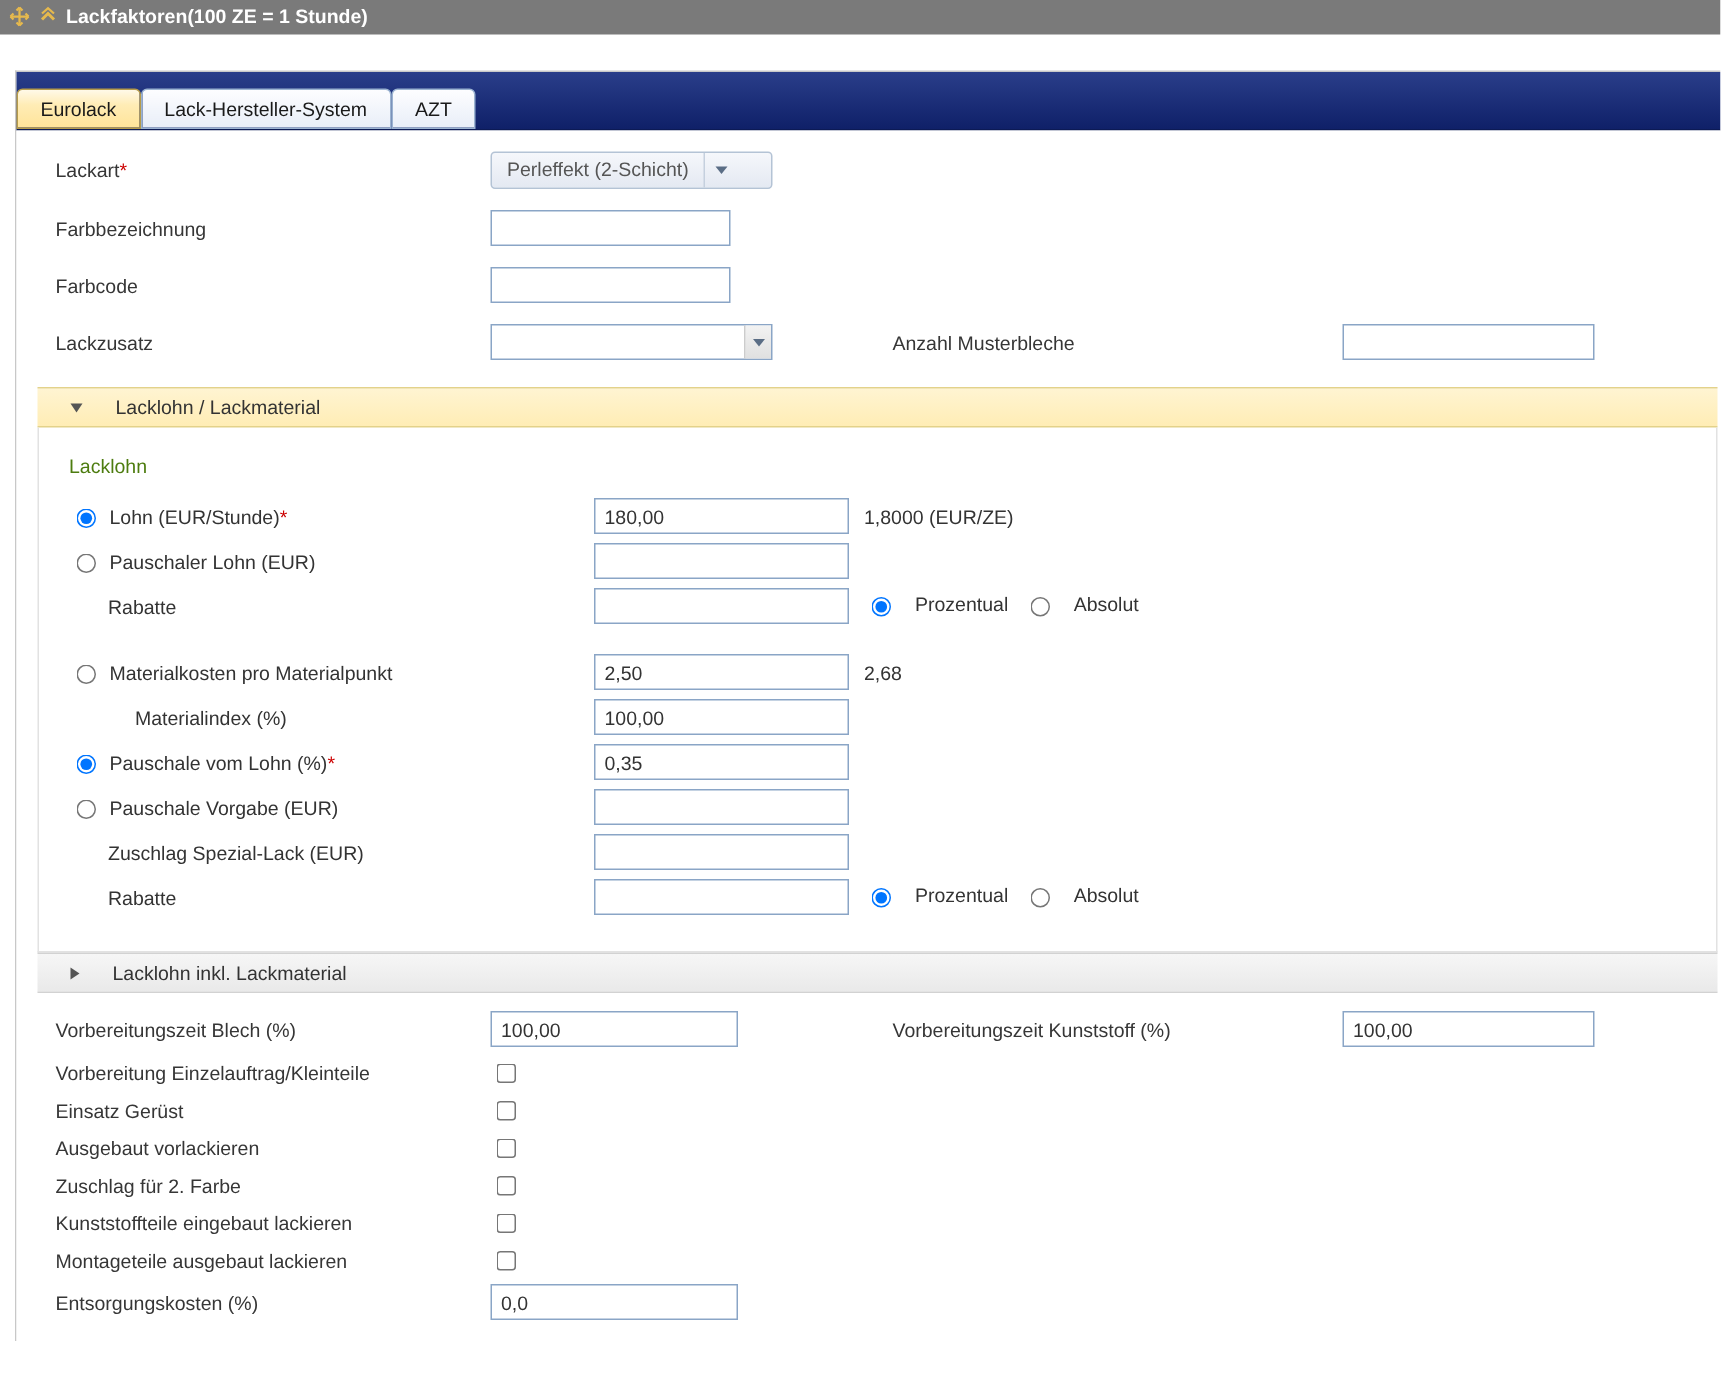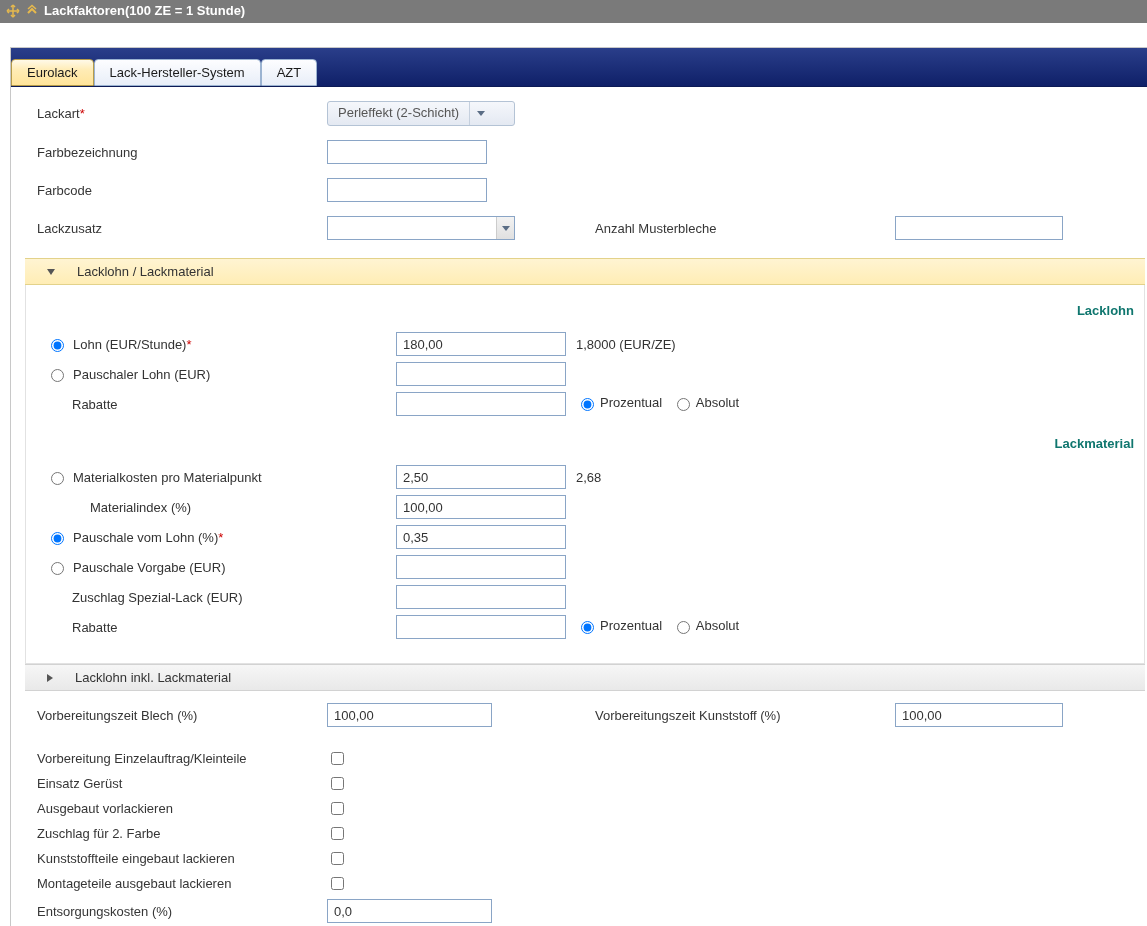--- a/index.html
+++ b/index.html
@@ -168,24 +168,23 @@
     border-bottom:4px solid transparent;
     border-left:6px solid #555;
   }
   .acc-body {
     border: 1px solid #e2e2e2;
     border-top:none;
     padding: 18px 10px 18px 10px;
     margin:0 0 0 0;
   }
   .subhead {
-    font-weight: bold;
-    color: #0f766e;
+    font-weight: normal;
+    color: #4d7c0f;
     margin: 0 0 14px 0;
-    text-align: right;
   }
   .radio-row {
     display: flex;
     align-items: center;
     margin-bottom: 6px;
   }
   .radio-row .rcell {
     display: flex;
     align-items: center;
     width: 350px;
@@ -195,21 +194,21 @@
   .radio-row .rinput {
     width: 170px;
   }
   .radio-row .rinfo {
     padding-left: 10px;
     color: #333;
   }
   .radio-inline {
     display: inline-flex;
     align-items: center;
-    gap: 3px;
+    gap: 13px;
     margin-right: 6px;
     color: #333;
   }
   .checks .form-row { margin-bottom: 6px; }
   .checks .form-row label.lbl { width: 290px; }
   .icon-svg { display:block; }
   .pl-pad { padding-left: 10px;}
 </style>
 </head>
 <body>
@@ -321,21 +320,20 @@
               </span>
             <span class="radio-inline">
                 <input type="radio" style="">
                 <span>Absolut</span>
               </span>
           </span>
         </div>
 
         <div style="height:14px"></div>
 
-        <div class="subhead pl-pad">Lackmaterial</div>
 
         <div class="radio-row pl-pad">
           <div class="rcell">
             <input type="radio" style="">
             <span>Materialkosten pro Materialpunkt</span>
           </div>
           <input type="text" class="tf readonly rinput" readonly="" value="2,50" style="">
           <span class="rinfo">2,68</span>
         </div>
 
@@ -391,21 +389,21 @@
       </div>
 
       <div class="acc-header collapsed">
         <span class="tri right"></span>
         <span>Lacklohn inkl. Lackmaterial</span>
       </div>
     </div>
 
     <div style="height:12px"></div>
 
-    <div class="two-col" style="margin-bottom:22px">
+    <div class="two-col" style="margin-bottom:8px">
       <div class="form-row" style="margin-bottom:0">
         <label class="lbl">Vorbereitungszeit Blech (%)</label>
         <input type="text" class="tf" style="width: 165px;" value="100,00">
       </div>
       <div class="col-right">
         <label class="lbl2">Vorbereitungszeit Kunststoff (%)</label>
         <input type="text" class="tf" style="width: 168px;" value="100,00">
       </div>
     </div>
 

